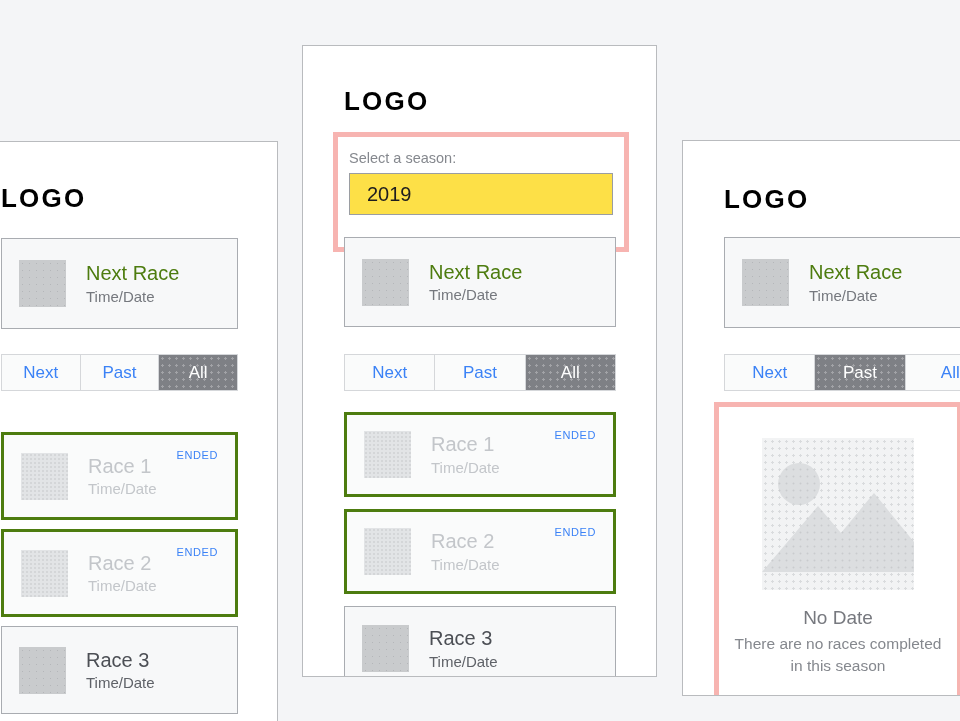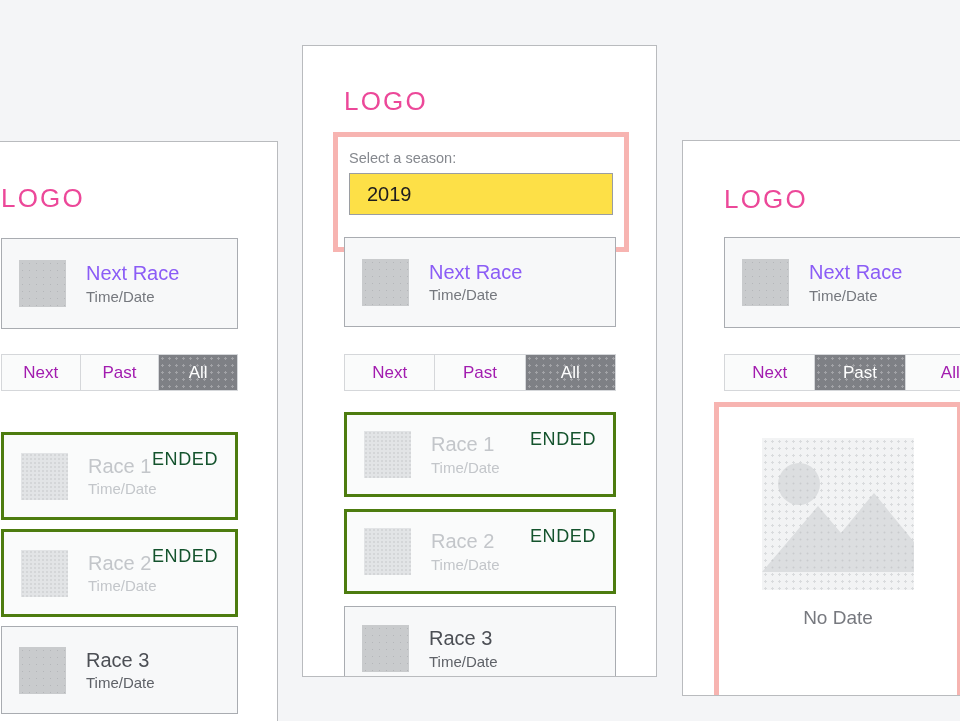--- a/index.html
+++ b/index.html
@@ -52,23 +52,23 @@
     position: absolute;
     left: 0; top: 0;
     width: 100%;
     height: 100%;
     box-sizing: border-box;
   }
 
   
   .logo {
     font-size: 26px;
-    font-weight: normal;
+    font-weight: bold;
     letter-spacing: 2.2px;
-    color: #ec4899;
+    color: #000000;
     position: absolute;
   }
 
   
   .season-box {
     position: absolute;
     border: 5px solid #f7b4b1;
     background: #ffffff;
     box-sizing: border-box;
   }
@@ -118,54 +118,54 @@
   }
   .race-text {
     margin-left: 20px;
     display: flex;
     flex-direction: column;
     justify-content: center;
     line-height: 1.28;
   }
   .race-title {
     font-size: 20px;
-    color: #8b5cf6;
+    color: #4d7c0f;
   }
   .race-sub {
     font-size: 15px;
     color: #75787e;
   }
   .race-card.ended .race-title { color: #c3c6ca; }
   .race-card.ended .race-sub   { color: #c3c6ca; }
   .race-card.strong .race-title { color: #4c4f55; }
   .race-card.strong .race-sub   { color: #5f6268; }
   .ended-badge {
     position: absolute;
     right: 17px;
     top: 14px;
-    font-size: 18px;
+    font-size: 11px;
     letter-spacing: 0.6px;
-    color: #14532d;
+    color: #3b82f6;
   }
 
   
   .segmented {
     position: absolute;
     display: flex;
     box-sizing: border-box;
     border: 1px solid #d5d7da;
     background: #fafbfb;
   }
   .seg {
     flex: 1 1 0;
     display: flex;
     align-items: center;
     justify-content: center;
     font-size: 17px;
-    color: #a21caf;
+    color: #3b82f6;
     border-right: 1px solid #d5d7da;
     box-sizing: border-box;
   }
   .seg:last-child { border-right: none; }
   .seg.active {
     background-color: #7e8085;
     background-image: radial-gradient(rgba(255,255,255,0.28) 1px, transparent 1.2px);
     background-size: 7px 7px;
     color: #ffffff;
   }
@@ -338,18 +338,19 @@
                 <circle cx="3.5" cy="3.5" r="1" fill="#c9cbcd"></circle>
               </pattern>
             </defs>
             <circle cx="37" cy="46" r="21" fill="#dcdee0"></circle>
             <circle cx="37" cy="46" r="21" fill="url(#dots)"></circle>
             <path d="M0 134 L56 68 L79 95 L112 55 L152 104 L152 134 Z" fill="#dcdee0"></path>
             <path d="M0 134 L56 68 L79 95 L112 55 L152 104 L152 134 Z" fill="url(#dots)"></path>
           </svg>
         </div>
         <div class="empty-title">No Date</div>
+        <div class="empty-sub">There are no races completed in this season</div>
       </div>
 
     </div>
   </div>
 
 </div>
 
 </body></html>

